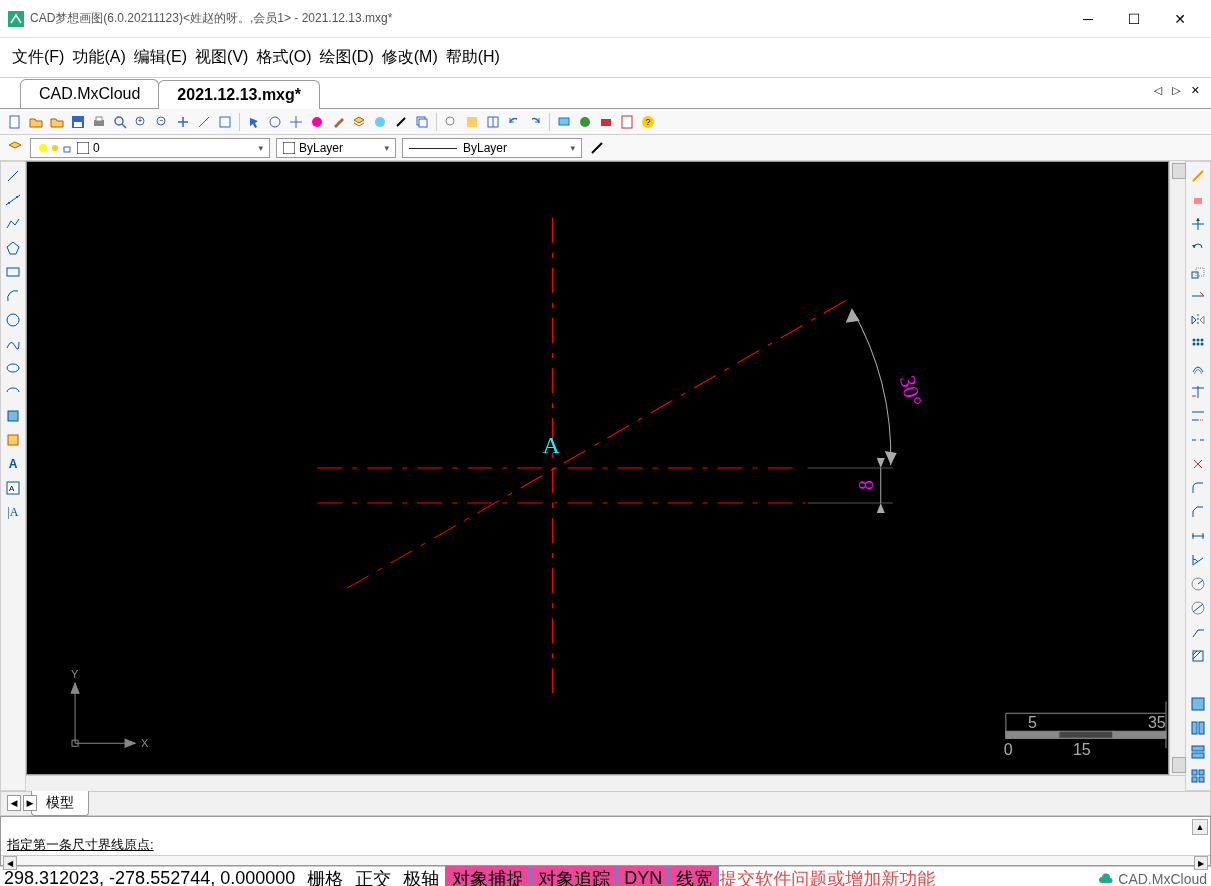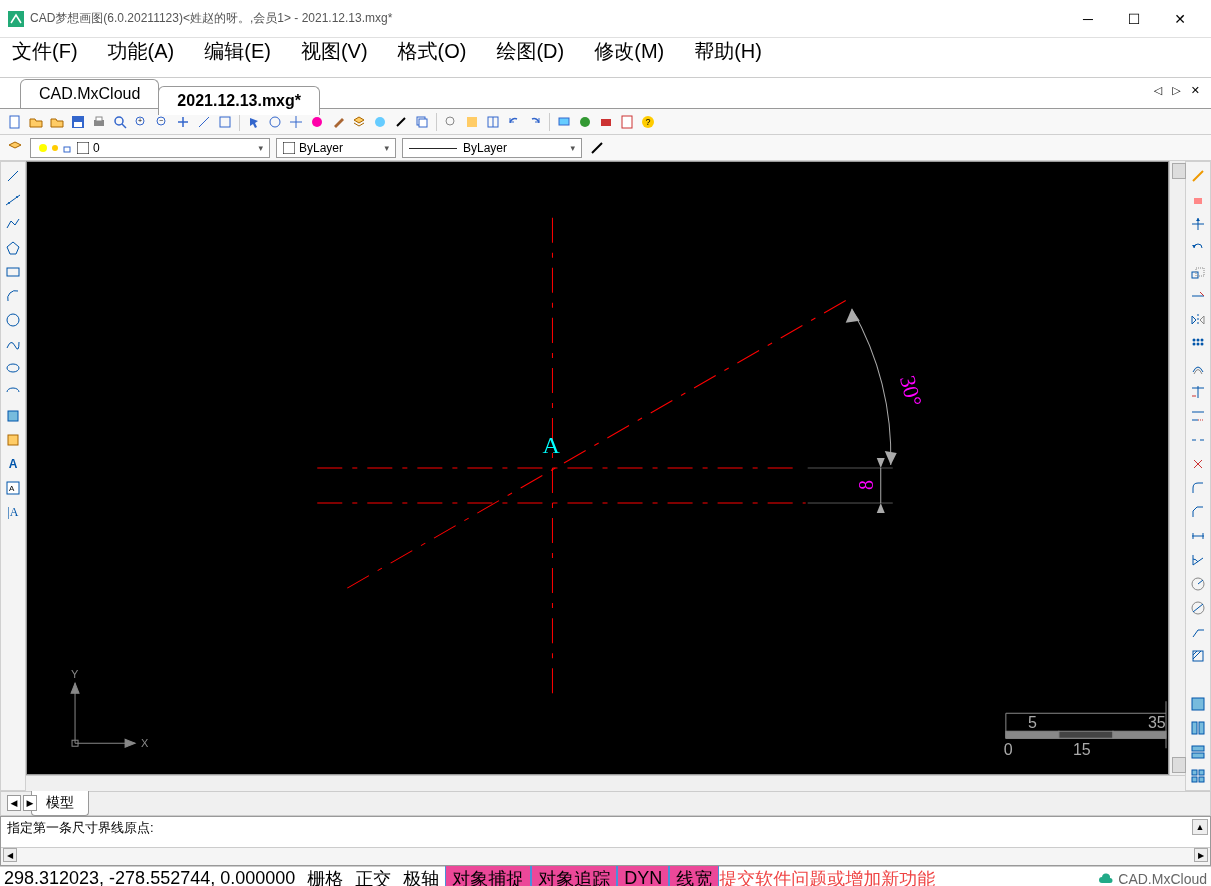--- a/index.html
+++ b/index.html
@@ -2,25 +2,25 @@
 <html><head>
 <meta charset="utf-8">
 <style>
 * { margin: 0; padding: 0; box-sizing: border-box; }
 body { font-family: "Microsoft YaHei", sans-serif; font-size: 12px; background: #fff; overflow: hidden; width: 1211px; height: 886px; }
 .titlebar { height: 38px; display: flex; align-items: center; padding: 0 8px; background: #fff; border-bottom: 1px solid #e0e0e0; }
 .titlebar .app-icon { width: 16px; height: 16px; margin-right: 6px; }
 .titlebar .title { flex: 1; color: #555; font-size: 12px; }
 .titlebar .win-btns { display: flex; gap: 0; }
 .titlebar .win-btn { width: 46px; height: 30px; display: flex; align-items: center; justify-content: center; font-size: 14px; cursor: pointer; }
-.menubar { height: 40px; display: flex; padding: 0 12px; gap: 30px; border-bottom: 1px solid #ccc; font-size: 20px; }
+.menubar { height: 40px; display: flex; align-items: center; padding: 0 12px; gap: 8px; border-bottom: 1px solid #ccc; font-size: 16px; }
 .menubar .menu-item { cursor: pointer; }
 .tabrow { height: 31px; display: flex; align-items: flex-end; border-bottom: 1px solid #999; position: relative; padding-left: 20px; }
 .tab { padding: 5px 18px; border: 1px solid #999; border-bottom: none; border-radius: 6px 6px 0 0; background: #fff; font-size: 16px; margin-right: -1px; cursor: pointer; }
-.tab.active { font-weight: bold; background: #fff; position: relative; top: 7px; }
+.tab.active { font-weight: bold; background: #fff; position: relative; top: 1px; }
 .tabrow .tab-nav { position: absolute; right: 8px; top: 6px; display: flex; gap: 4px; font-size: 11px; }
 .tabrow .tab-nav span { cursor: pointer; padding: 0 3px; }
 .toolbar { height: 26px; display: flex; align-items: center; padding: 0 6px; gap: 3px; border-bottom: 1px solid #d0d0d0; background: #f8f8f8; }
 .tb-btn { width: 18px; height: 18px; display: inline-flex; align-items: center; justify-content: center; cursor: pointer; border: 1px solid transparent; }
 .tb-sep { width: 1px; height: 18px; background: #ccc; margin: 0 2px; }
 .layer-bar { height: 26px; display: flex; align-items: center; padding: 0 6px; gap: 6px; border-bottom: 1px solid #d0d0d0; background: #f8f8f8; }
 .layer-sel { border: 1px solid #999; height: 20px; display: flex; align-items: center; padding: 0 6px; background: #fff; font-size: 12px; }
 .layer-sel.wide { width: 240px; }
 .layer-sel.med { width: 120px; }
 .layer-sel.linetype { width: 180px; }
@@ -29,21 +29,21 @@
 .left-tools, .right-tools { width: 26px; background: #f4f4f4; display: flex; flex-direction: column; align-items: center; padding: 4px 0; gap: 4px; border: 1px solid #d0d0d0; }
 .side-btn { width: 20px; height: 20px; display: flex; align-items: center; justify-content: center; cursor: pointer; }
 .canvas-wrap { flex: 1; display: flex; flex-direction: column; }
 .canvas { flex: 1; background: #000; position: relative; overflow: hidden; border: 1px solid #999; }
 .canvas svg { width: 100%; height: 100%; }
 .bottom-tabs { height: 25px; display: flex; align-items: center; background: #f0f0f0; border: 1px solid #ccc; padding-left: 30px; gap: 0; position: relative; }
 .bottom-tabs .nav-arrow { position: absolute; left: 6px; top: 3px; display: flex; gap: 2px; }
 .bottom-tabs .nav-arrow span { width: 14px; height: 16px; border: 1px solid #999; background: #fff; display: flex; align-items: center; justify-content: center; font-size: 9px; cursor: pointer; }
 .btab { padding: 3px 14px; border: 1px solid #999; border-top: none; background: #fff; font-size: 14px; cursor: pointer; border-radius: 0 0 4px 4px; margin-top: -1px; text-align: right; }
 .cmdline-wrap { height: 50px; border: 1px solid #999; background: #fff; display: flex; flex-direction: column; position: relative; }
-.cmdline { flex: 1; padding: 2px 6px; font-size: 13px; overflow: hidden; }
+.cmdline { flex: 1; padding: 19px 6px; font-size: 13px; overflow: hidden; text-decoration: underline; }
 .cmdline-wrap .scroll-up { position: absolute; right: 2px; top: 2px; width: 16px; height: 16px; border: 1px solid #aaa; background: #eee; font-size: 9px; display: flex; align-items: center; justify-content: center; cursor: pointer; }
 .cmd-bottom { height: 18px; border-top: 1px solid #ccc; background: #f5f5f5; position: relative; }
 .cmd-bottom .scroll-left { position: absolute; left: 2px; width: 14px; height: 14px; border: 1px solid #aaa; background: #eee; font-size: 8px; display: flex; align-items: center; justify-content: center; }
 .cmd-bottom .scroll-right { position: absolute; right: 2px; width: 14px; height: 14px; border: 1px solid #aaa; background: #eee; font-size: 8px; display: flex; align-items: center; justify-content: center; }
 .statusbar { height: 24px; display: flex; align-items: center; background: #fff; border-top: 1px solid #ccc; font-size: 18px; padding: 0 4px; }
 .statusbar .coords { margin-right: 6px; }
 .statusbar .sbtn { padding: 3px 6px; cursor: pointer; }
 .statusbar .sbtn.boxed { border: 1px solid #4a90d9; background: #ec4899; }
 .statusbar .link { color: #ef4444; cursor: pointer; }
 .statusbar .brand { margin-left: auto; color: #666; display: flex; align-items: center; gap: 4px; font-size: 14px; }

